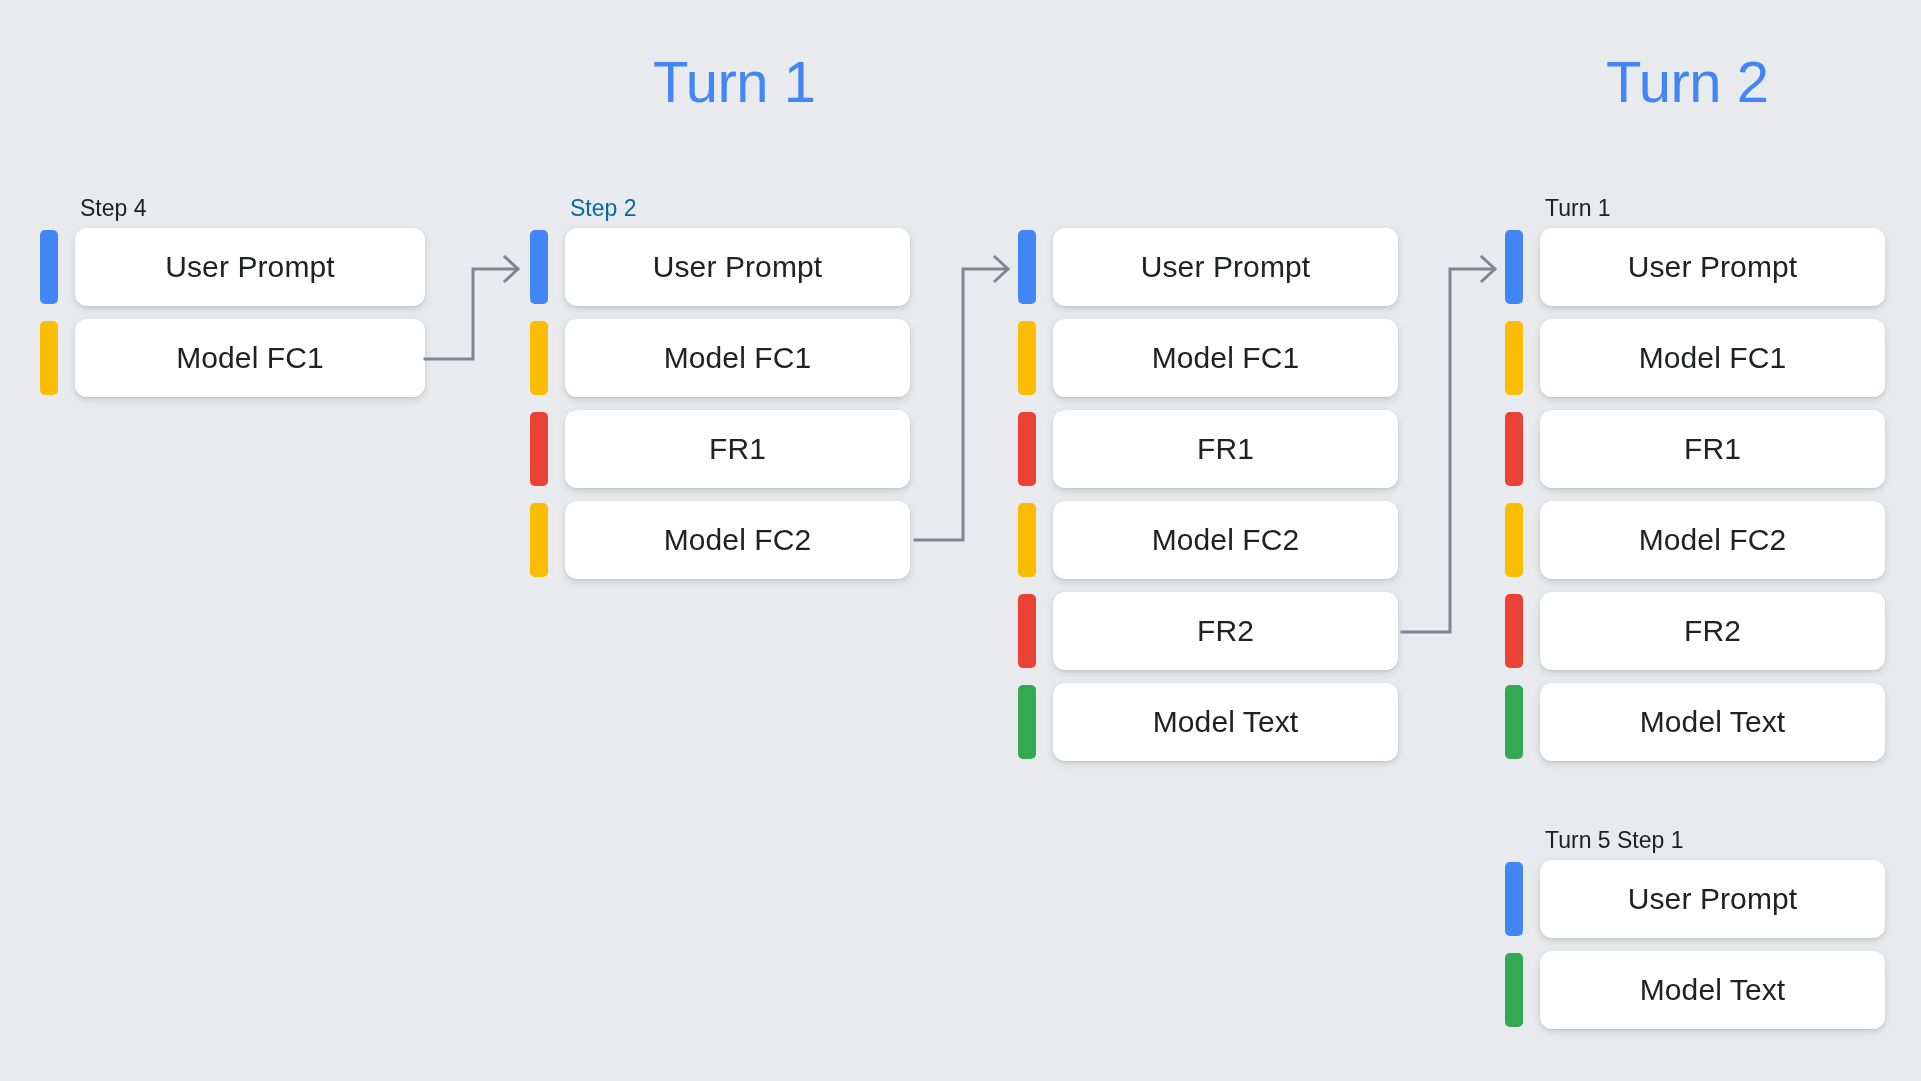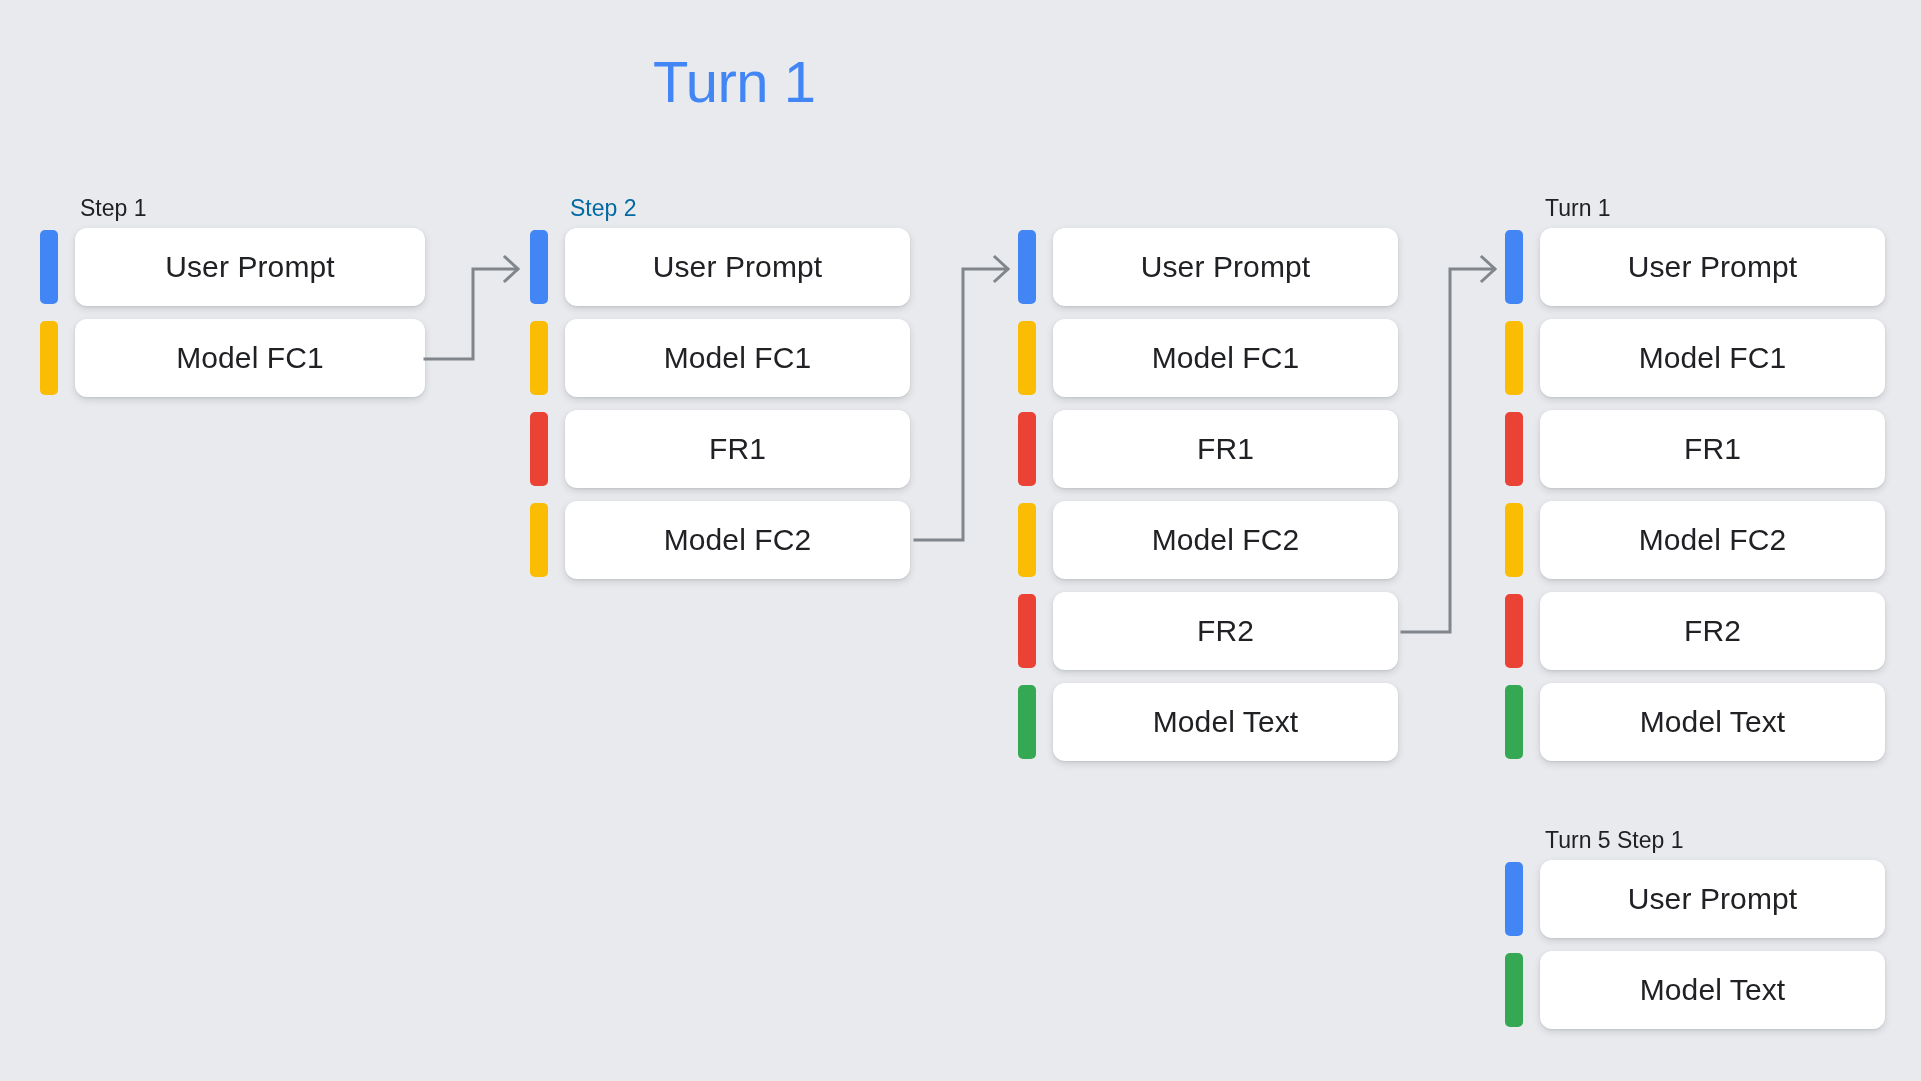--- a/index.html
+++ b/index.html
@@ -94,23 +94,24 @@
     pointer-events: none;
   }
   .connector svg { display: block; overflow: visible; }
 </style>
 </head>
 <body style="background: rgb(232, 234, 237);">
 
 <div id="canvas">
 
   <div class="turn-title" id="turn-title-1" style="color: rgb(66, 133, 244);">Turn 1</div>
+  <div class="turn-title" id="turn-title-2" style="color: rgb(66, 133, 244);">Turn 2</div>
 
   <div class="column" id="col-step1" style="left:40px; top:228px;">
-    <div class="column-label" style="color: rgb(32, 33, 36);">Step 1</div>
+    <div class="column-label" style="color: rgb(32, 33, 36);">Step 4</div>
 
     <div class="row">
       <div class="bar" style="background: rgb(66, 133, 244);"></div>
       <div class="card" style="background: rgb(255, 255, 255);">
         <span class="card-label" style="color: rgb(32, 33, 36);">User Prompt</span>
       </div>
     </div>
 
     <div class="row">
       <div class="bar" style="background: rgb(251, 188, 4);"></div>

